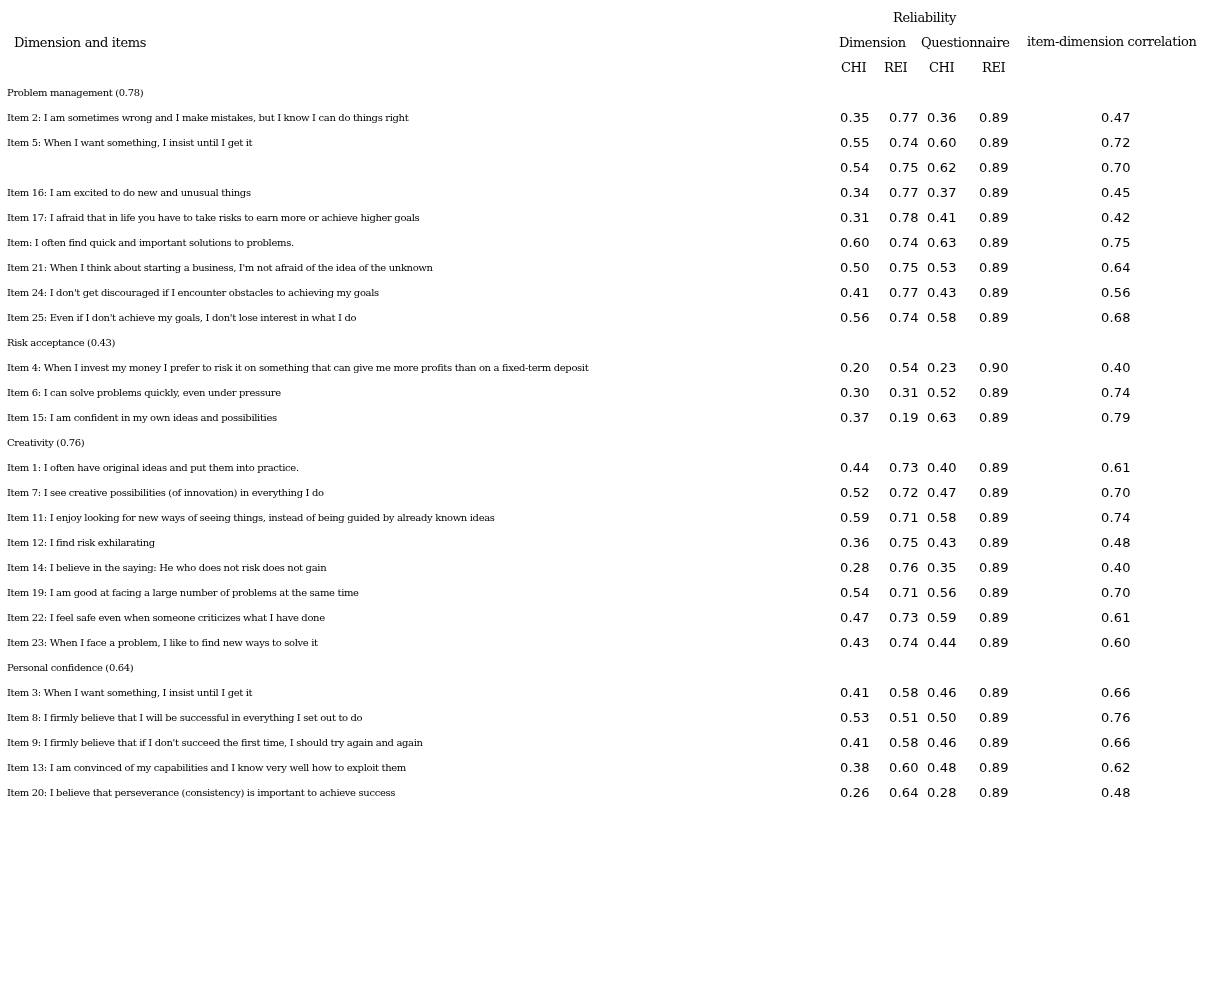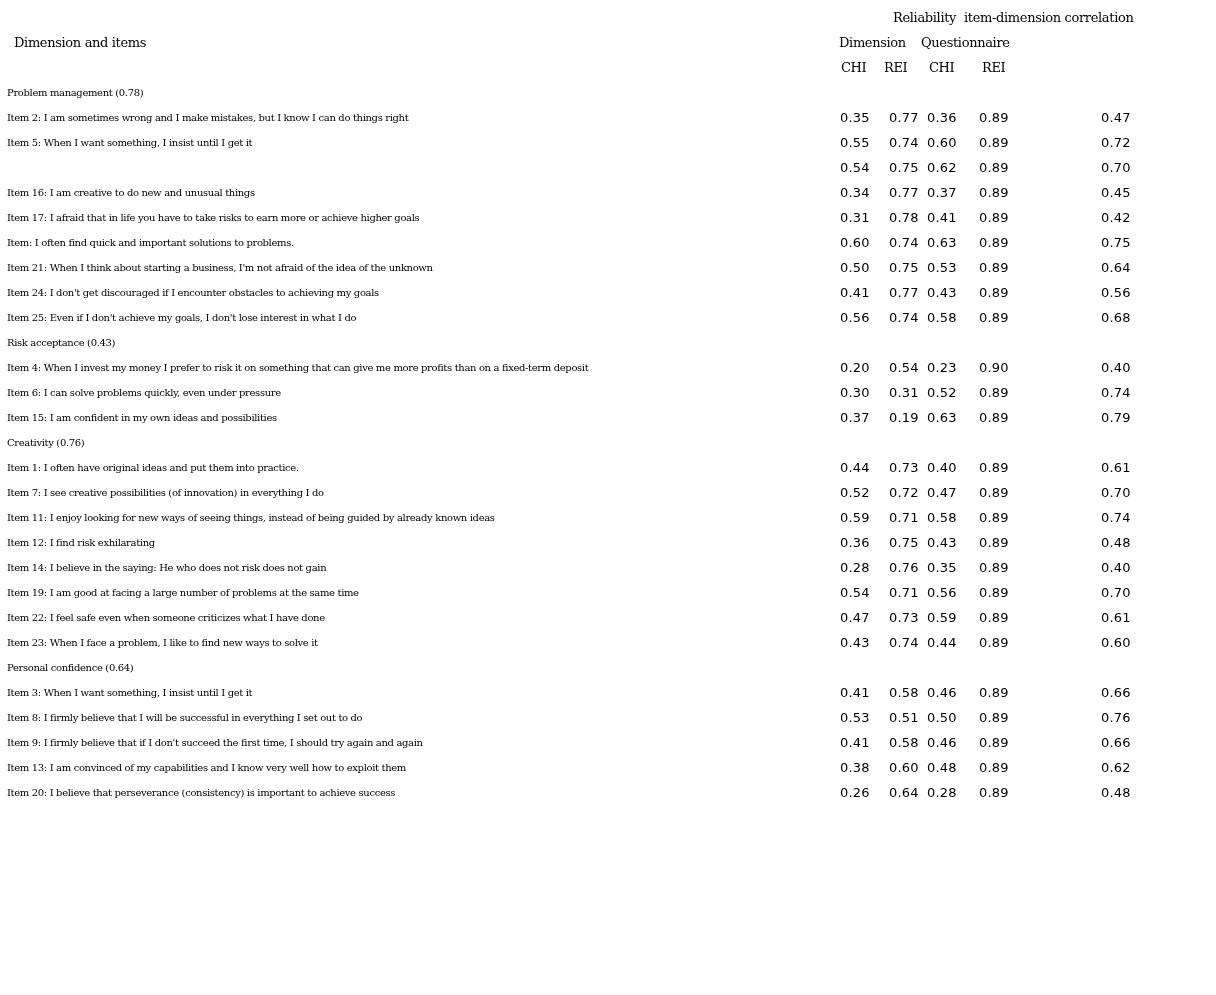--- a/index.html
+++ b/index.html
@@ -52,21 +52,21 @@
     .c-qrei { left: 979px; text-align: center; }
     .c-corr { left: 1101px; }
   </style>
 </head>
 <body>
 
 <div class="tbl">
 
   <div class="row">
     <span class="cell hdr" style="left:893px;">Reliability</span>
-    <span class="cell hdr" style="left:964px;">item-dimension correlation</span>
+    <span class="cell hdr" style="left:1027px;margin-top:24px;">item-dimension correlation</span>
   </div>
 
   <div class="row">
     <span class="cell hdr" style="left:14px;">Dimension and items</span>
     <span class="cell hdr" style="left:839px;">Dimension</span>
     <span class="cell hdr" style="left:921px;">Questionnaire</span>
   </div>
 
   <div class="row">
     <span class="cell hdr" style="left:841px;">CHI</span>
@@ -96,21 +96,21 @@
         <span class="cell num c-corr">0.72</span>
       </div>
       <div class="row">
         <span class="cell num c-dchi">0.54</span>
         <span class="cell num c-drei">0.75</span>
         <span class="cell num c-qchi">0.62</span>
         <span class="cell num c-qrei">0.89</span>
         <span class="cell num c-corr">0.70</span>
       </div>
       <div class="row">
-        <span class="cell txt">Item 16: I am creative to do new and unusual things</span>
+        <span class="cell txt">Item 16: I am excited to do new and unusual things</span>
         <span class="cell num c-dchi">0.34</span>
         <span class="cell num c-drei">0.77</span>
         <span class="cell num c-qchi">0.37</span>
         <span class="cell num c-qrei">0.89</span>
         <span class="cell num c-corr">0.45</span>
       </div>
       <div class="row">
         <span class="cell txt">Item 17: I afraid that in life you have to take risks to earn more or achieve higher goals</span>
         <span class="cell num c-dchi">0.31</span>
         <span class="cell num c-drei">0.78</span>

